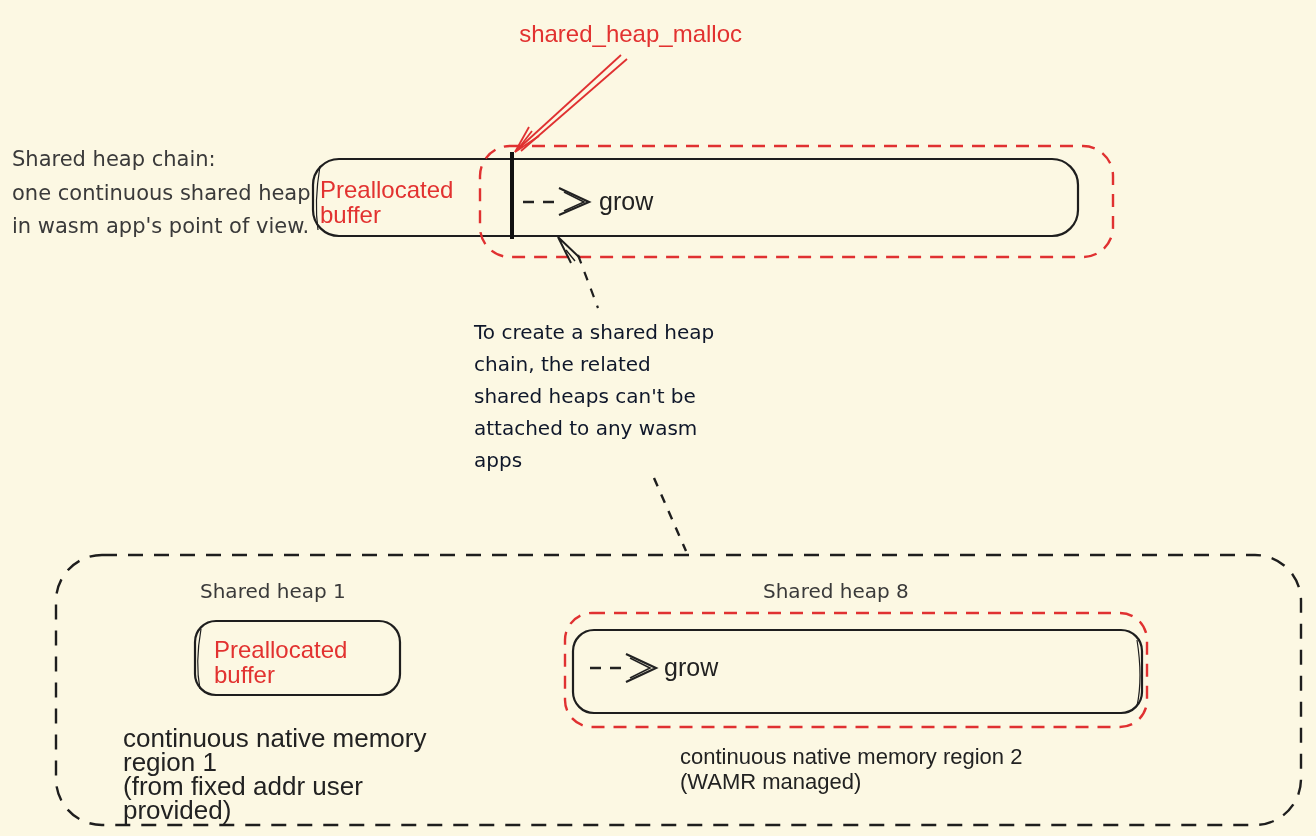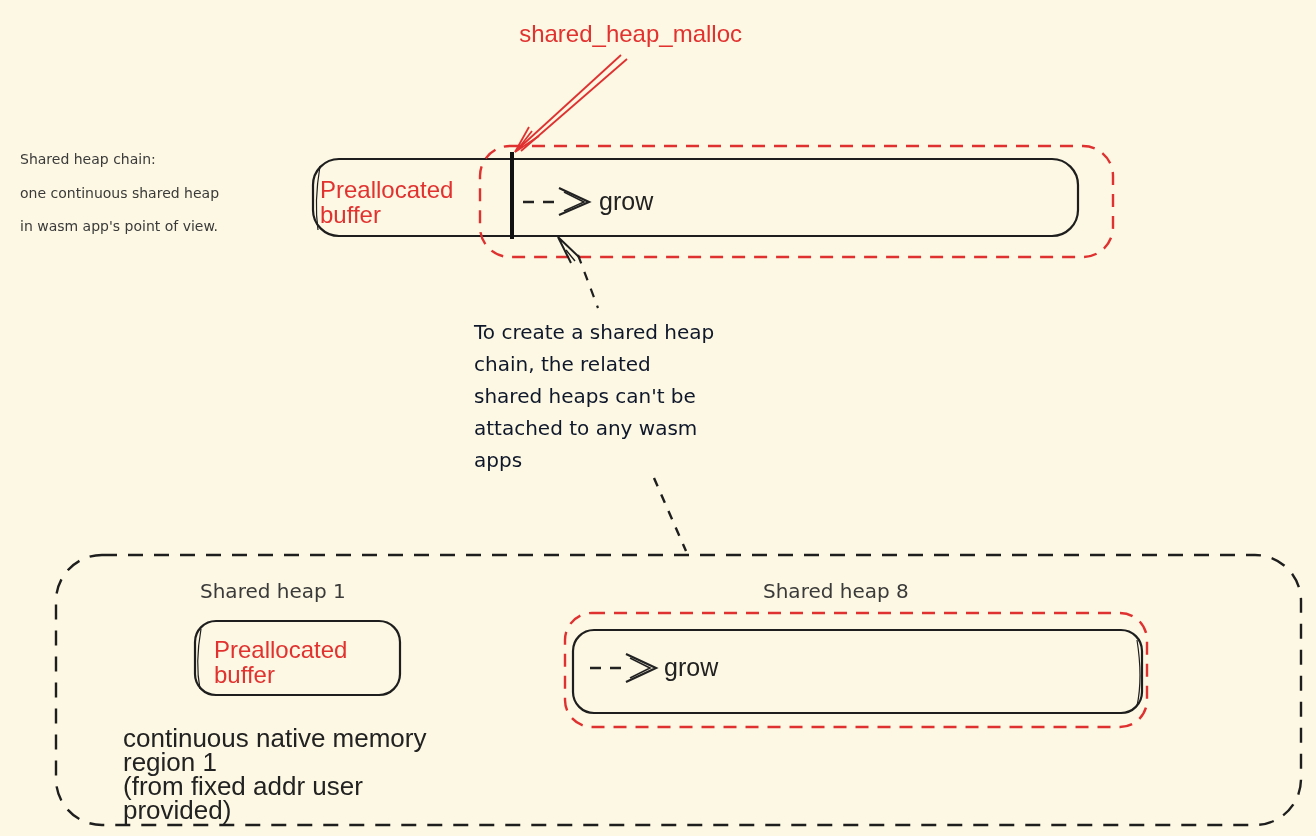--- a/index.html
+++ b/index.html
@@ -15,21 +15,21 @@
     position: absolute;
     white-space: pre-line;
     color: #3a3a3a;
   }
   .hand { font-family: "DejaVu Sans", sans-serif; }            
   .plain { font-family: "Liberation Sans", sans-serif; }       
   .red { color: #e23230; }
   .center { text-align: left; }
 
   .malloc-label   { left: 508px; top: 20px;  width: 234px; font-size: 24px; text-align: right; }
-  .intro-text     { left: 20px;  top: 143px; font-size: 14px; line-height: 33.5px; }
+  .intro-text     { left: 12px;  top: 143px; font-size: 21px; line-height: 33.5px; }
   .main-buffer    { left: 320px; top: 177px; width: 156px; font-size: 24px; line-height: 25px; }
   .main-grow      { left: 599px; top: 187px; font-size: 25px; color: #222; }
   .note-text      { left: 474px; top: 316px; width: 300px; font-size: 20px; line-height: 32px; color: #0f172a; }
   .heap1-title    { left: 200px; top: 579px; width: 200px; font-size: 20px; }
   .heap1-buffer   { left: 214px; top: 637px; width: 166px; font-size: 24px; line-height: 25px; }
   .heap1-caption  { left: 123px; top: 726px; width: 354px; font-size: 26px; line-height: 24px; color: #222; }
   .heap2-title    { left: 763px; top: 579px; width: 200px; font-size: 20px; }
   .heap2-grow     { left: 664px; top: 653px; font-size: 25px; color: #222; }
   .heap2-caption  { left: 680px; top: 744px; width: 400px; font-size: 22px; line-height: 25px; color: #222; }
 </style>
@@ -114,13 +114,15 @@
   <div class="txt plain red center heap1-buffer">Preallocated
 buffer</div>
 
   <div class="txt plain center heap1-caption">continuous native memory region 1
 (from fixed addr user provided)</div>
 
   <div class="txt hand center heap2-title">Shared heap 8</div>
 
   <div class="txt plain heap2-grow">grow</div>
 
+  <div class="txt plain center heap2-caption">continuous native memory region 2
+(WAMR managed)</div>
 </div>
 
 </body></html>

